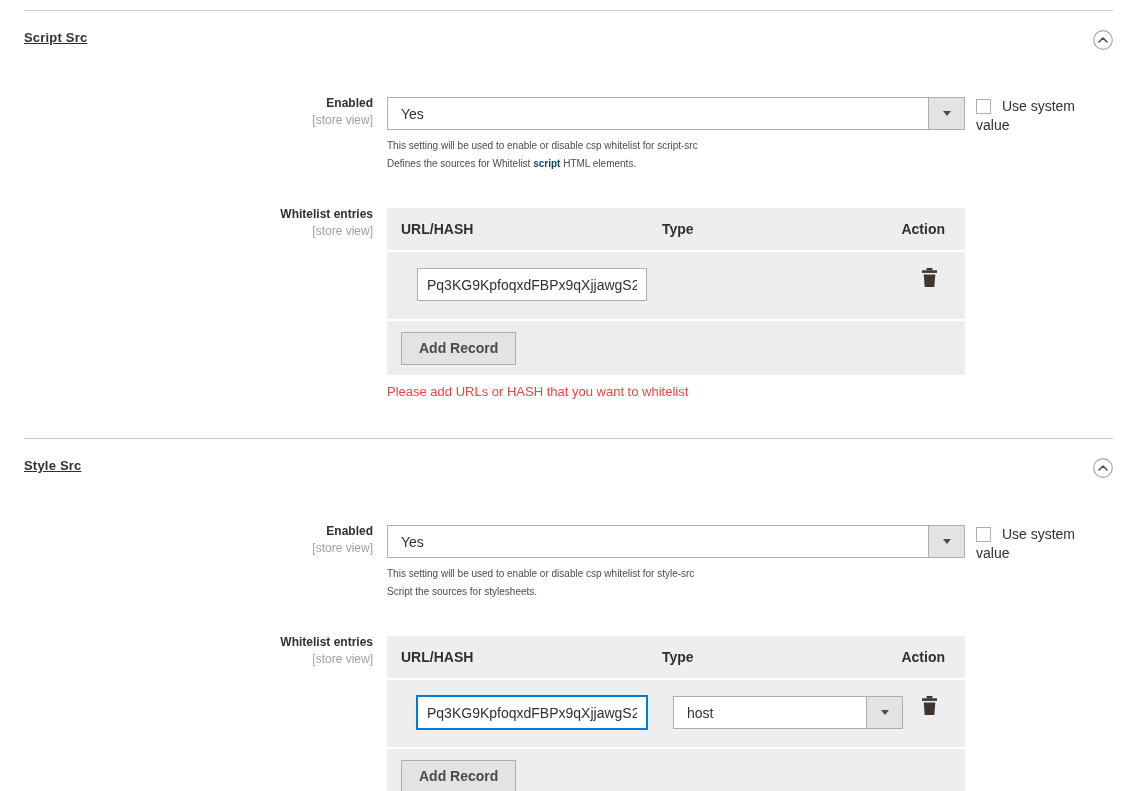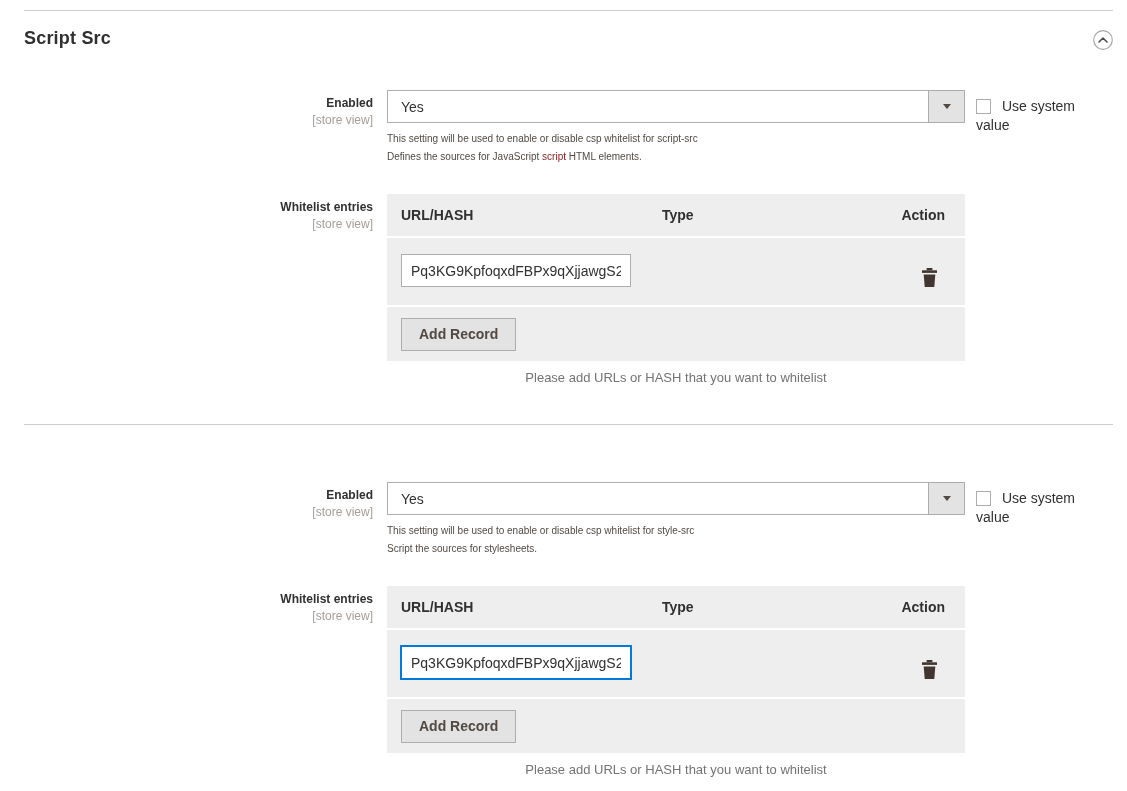--- a/index.html
+++ b/index.html
@@ -10,83 +10,83 @@
     font-family: "Liberation Sans", "DejaVu Sans", sans-serif;
     font-size: 14px;
   }
   .section {
     border-top: 1px solid #cccccc;
     margin: 0 14px 0 24px;
     padding: 17px 0 38px 0;
   }
   .section.first { margin-top: 10px; }
   .section-head { display: flex; justify-content: space-between; align-items: flex-start; }
-  .section-title { font-size: 18px; font-weight: 600; line-height: 20px; letter-spacing: .2px; }
+  .section-title { font-size: 13px; font-weight: 600; line-height: 20px; letter-spacing: .2px; text-decoration: underline; }
   .collapse-btn {
     width: 20px; height: 20px; padding: 0; margin-top: 2px;
     background: none; border: none; cursor: pointer; line-height: 0;
   }
   .fields { margin-top: 40px; }
   .field-row { display: flex; align-items: flex-start; }
   .field-row + .field-row { margin-top: 28px; }
   .label-col { width: 349px; text-align: right; padding-top: 5px; }
   .field-label { font-size: 12px; font-weight: 600; line-height: 16px; }
   .scope { font-size: 12px; color: #a79d95; margin-top: 3px; line-height: 13px; }
-  .control-col { margin-left: 14px; width: 578px; }
+  .control-col { margin-left: 14px; width: 578px; margin-top: 7px; }
   
   .select-box {
     position: relative; height: 33px; width: 100%;
     border: 1px solid #adadad; background: #fff;
     display: flex; align-items: center; padding-left: 13px;
     cursor: pointer; color: #303030;
   }
   .select-box .arrow-area {
     position: absolute; right: 0; top: 0; bottom: 0; width: 36px;
     background: #e3e3e3; border-left: 1px solid #adadad;
     display: flex; align-items: center; justify-content: center;
   }
   .tri {
     width: 0; height: 0;
     border-left: 4px solid transparent; border-right: 4px solid transparent;
     border-top: 5px solid #514943;
   }
   .help { margin-top: 7px; font-size: 10px; line-height: 18px; color: #514943; }
-  .help b { font-weight: 400; color: #7f1d1d; }
+  .help b { font-weight: 700; color: #0c4a6e; }
   
   .use-system { margin-left: 11px; width: 104px; padding-top: 7px; line-height: 19px; cursor: pointer; }
   .use-system input[type="checkbox"] {
     -webkit-appearance: none; appearance: none;
     width: 15px; height: 15px; margin: 0 7px 0 0;
     border: 1px solid #adadad; background: #fff; vertical-align: -3px; cursor: pointer;
   }
   
   .wl-table { background: #eeeeee; width: 100%; }
-  .wl-row { display: flex; align-items: flex-end; }
+  .wl-row { display: flex; align-items: flex-start; }
   .wl-row + .wl-row { border-top: 2px solid #ffffff; }
   .c1 { width: 270px; padding-left: 14px; }
   .c2 { width: 230px; }
   .c3 { flex: 1; }
   .wl-head { padding: 12px 0 11px 0; font-weight: 600; line-height: 19px; }
   .wl-head .c2 { padding-left: 5px; }
   .wl-head .c3 { text-align: right; padding-right: 20px; }
-  .wl-data { padding: 16px 0 18px 0; }
+  .wl-data { padding: 16px 0 18px 16px; }
   .wl-data .c3 { display: flex; justify-content: flex-end; padding-right: 28px; }
   .text-input {
     width: 230px; height: 33px; border: 1px solid #adadad;
     padding: 0 9px; font: inherit; color: #303030; background: #fff;
   }
   .text-input.focused { border-color: #007bdb; box-shadow: 0 0 0 1px #007bdb; }
   .wl-foot { padding: 11px 16px 10px 14px; }
   .add-btn {
     height: 33px; padding: 0 17px; cursor: pointer;
     background: #e3e3e3; border: 1px solid #adadad;
     font: inherit; font-weight: 600; color: #514943; line-height: 31px;
   }
   .trash-btn { background: none; border: none; padding: 0; cursor: pointer; line-height: 0; }
-  .note { margin-top: 9px; font-size: 13px; line-height: 16px; color: #737373; text-align: center; }
+  .note { margin-top: 9px; font-size: 13px; line-height: 16px; color: #ef4444; }
 </style>
 </head>
 <body>
 
 <div class="section first">
   <div class="section-head">
     <div class="section-title">Script Src</div>
     <button class="collapse-btn">
       <span>
         <svg width="20" height="20" viewBox="0 0 20 20">
@@ -106,21 +106,21 @@
       </div>
       <div class="control-col">
         <div class="select-box">
           <span>Yes</span>
           <span class="arrow-area">
             <span class="tri"></span>
           </span>
         </div>
         <div class="help">
           <div>This setting will be used to enable or disable csp whitelist for script-src</div>
-          <div><span>Defines the sources for JavaScript </span><b>script</b><span> HTML elements.</span></div>
+          <div><span>Defines the sources for Whitelist </span><b>script</b><span> HTML elements.</span></div>
         </div>
       </div>
       <label class="use-system">
         <input type="checkbox" style="">
         <span>Use system value</span>
       </label>
     </div>
 
     <div class="field-row">
       <div class="label-col">
@@ -154,20 +154,31 @@
             <button class="add-btn">Add Record</button>
           </div>
         </div>
         <div class="note">Please add URLs or HASH that you want to whitelist</div>
       </div>
     </div>
   </div>
 </div>
 
 <div class="section">
+  <div class="section-head">
+    <div class="section-title">Style Src</div>
+    <button class="collapse-btn">
+      <span>
+        <svg width="20" height="20" viewBox="0 0 20 20">
+          <circle cx="10" cy="10" r="9.3" fill="none" stroke="#a6a6a6" stroke-width="1.2"></circle>
+          <polyline points="6,12 10,8 14,12" fill="none" stroke="#514943" stroke-width="1.6" stroke-linecap="round" stroke-linejoin="round"></polyline>
+        </svg>
+      </span>
+    </button>
+  </div>
 
   <div class="fields">
 
     <div class="field-row">
       <div class="label-col">
         <div class="field-label">Enabled</div>
         <div class="scope">[store view]</div>
       </div>
       <div class="control-col">
         <div class="select-box">
@@ -195,20 +206,28 @@
       <div class="control-col">
         <div class="wl-table">
           <div class="wl-row wl-head">
             <div class="c1">URL/HASH</div>
             <div class="c2">Type</div>
             <div class="c3">Action</div>
           </div>
           <div class="wl-row wl-data">
             <div class="c1">
               <input type="text" class="text-input focused" value="Pq3KG9KpfoqxdFBPx9qXjjawgS2" style="">
+            </div>
+            <div class="c2">
+              <div class="select-box">
+                <span>host</span>
+                <span class="arrow-area">
+                  <span class="tri"></span>
+                </span>
+              </div>
             </div>
             <div class="c3">
               <button class="trash-btn">
                 <span>
                   <svg width="15" height="19" viewBox="0 0 15 19">
                     <rect x="4.6" y="0" width="5.8" height="2.3" fill="#41362f"></rect>
                     <rect x="0" y="2.3" width="15" height="2.6" fill="#41362f"></rect>
                     <path d="M1.7 6.5 L13.3 6.5 L12.3 19 L2.7 19 Z" fill="#41362f"></path>
                   </svg>
                 </span>

